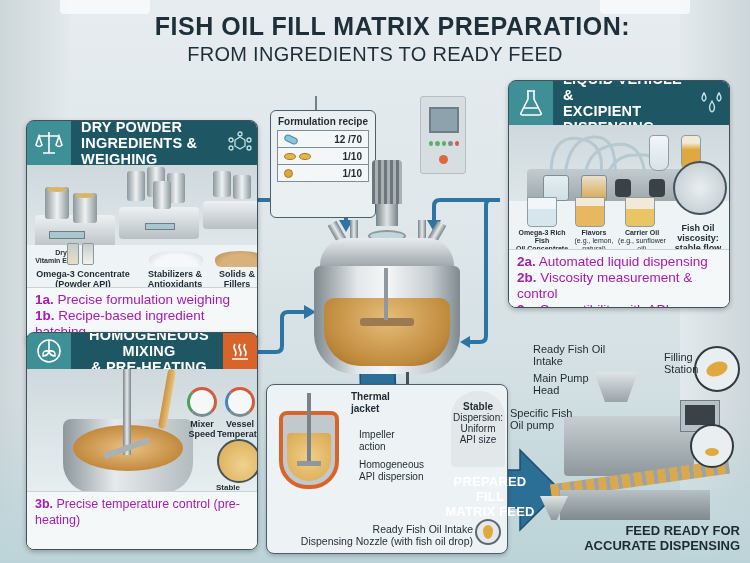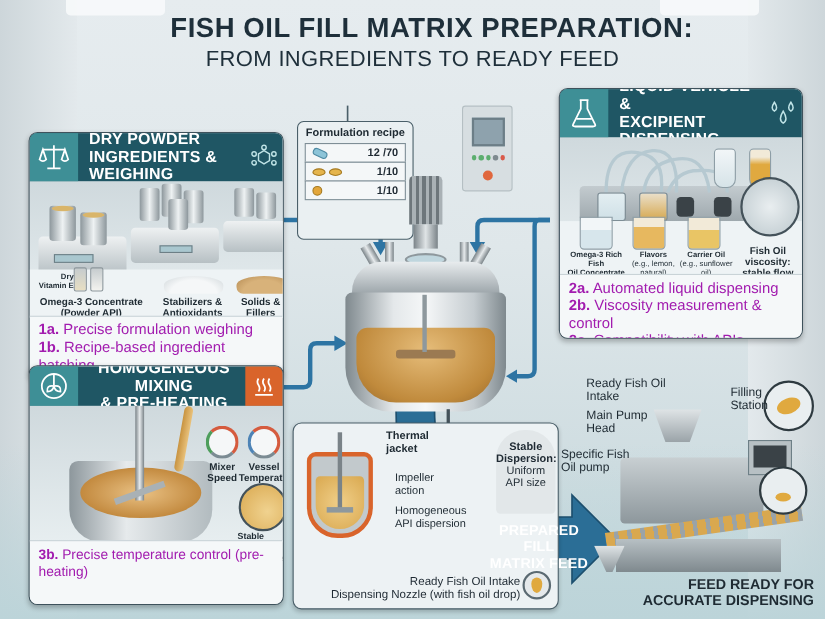--- a/index.html
+++ b/index.html
@@ -333,21 +333,21 @@
   <div class="machine-lbl" style="left:92px;top:44px;font-size:10px;">
     <div>Impeller</div>
       <div>action</div>
   </div>
   <div class="machine-lbl" style="left:92px;top:74px;font-size:10px;">
     <div>Homogeneous</div>
       <div>API dispersion</div>
   </div>
   <div style="position:absolute;left:184px;top:6px;width:54px;height:76px;background:#e2e7e9;border-radius:26px 26px 4px 4px;text-align:center;font-size:10px;line-height:11px;padding-top:10px;">
     <div style="font-weight:700">Stable</div>
-    <div style="font-weight:700">Dispersion:</div>
+    <div style="font-weight:400">Dispersion:</div>
     <div>Uniform</div>
     <div>API size</div>
   </div>
   <div style="position:absolute;right:34px;bottom:6px;text-align:right;font-size:10.5px;line-height:12px;">
     <div>Ready Fish Oil Intake</div>
     <div>Dispensing Nozzle (with fish oil drop)</div>
   </div>
   <div style="position:absolute;right:6px;bottom:8px;width:26px;height:26px;border-radius:50%;background:#e5e9eb;border:2px solid #5b6a72;display:flex;align-items:center;justify-content:center;">
     <span style="width:10px;height:14px;background:#e0a93f;border-radius:50% 50% 50% 50% / 40% 40% 60% 60%;"></span>
   </div>

